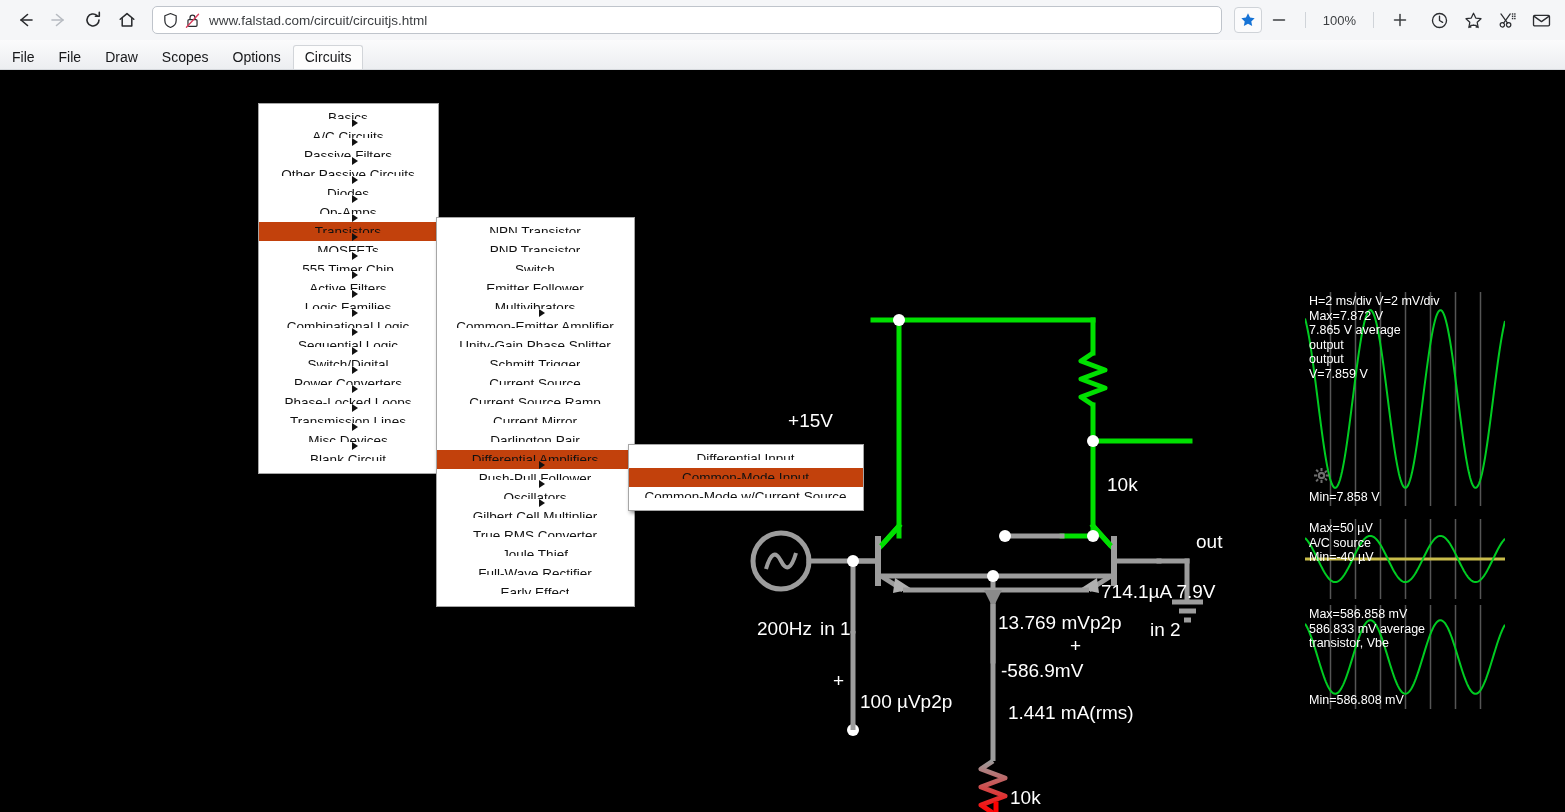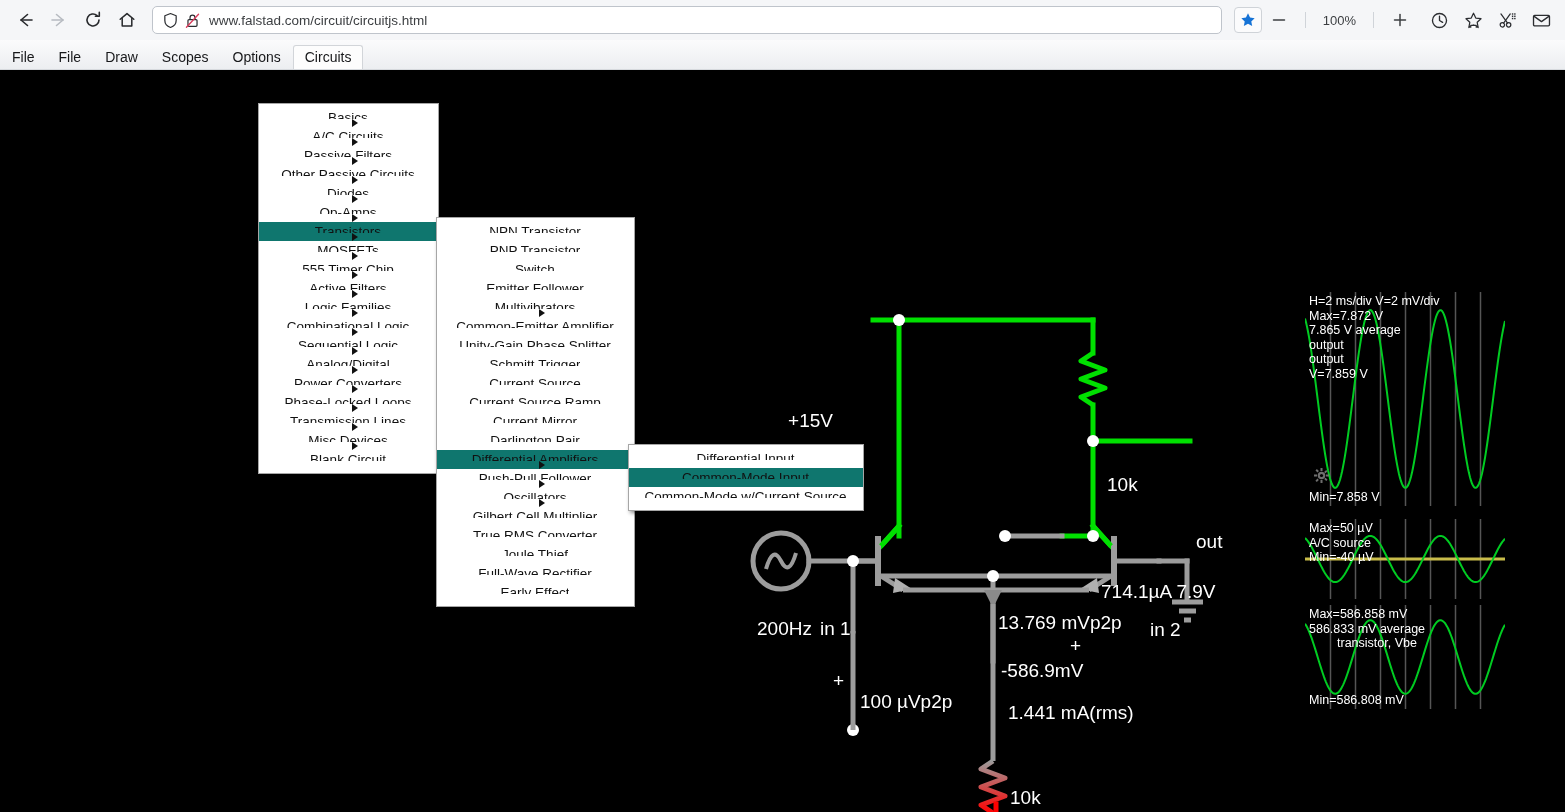--- a/index.html
+++ b/index.html
@@ -74,21 +74,21 @@
   .dropdown{
     position:absolute;background:#fff;border:1px solid #a6a6a6;
     box-shadow:2px 2px 4px rgba(0,0,0,0.45);
     padding:4px 0;box-sizing:border-box;z-index:40;
   }
   .dd-item{
     display:flex;align-items:center;justify-content:space-between;
     font-size:13.5px;color:#111;height:19px;line-height:19px;
     padding:0 10px 0 9px;white-space:nowrap;cursor:default;flex-direction:column;
   }
-  .dd-item.sel{background:#0f766e;}
+  .dd-item.sel{background:#c2410c;}
   .dd-label{overflow:hidden;text-overflow:ellipsis;}
   .arrow{
     width:0;height:0;margin-left:14px;flex:0 0 auto;
     border-top:4.5px solid transparent;border-bottom:4.5px solid transparent;
     border-left:6px solid #111;
   }
   .arrow.hidden{visibility:hidden;}
 
   #menu-circuits{left:258px;top:103px;width:181px;}
   #menu-transistors{left:436px;top:217px;width:199px;}
@@ -402,21 +402,21 @@
             <line x1="50.5" x2="50.5" y1="0" y2="104" stroke="#555555" stroke-width="1.5"></line>
             <line x1="75.5" x2="75.5" y1="0" y2="104" stroke="#555555" stroke-width="1.5"></line>
             <line x1="100.5" x2="100.5" y1="0" y2="104" stroke="#555555" stroke-width="1.5"></line>
             <line x1="125.5" x2="125.5" y1="0" y2="104" stroke="#555555" stroke-width="1.5"></line>
             <line x1="150.5" x2="150.5" y1="0" y2="104" stroke="#555555" stroke-width="1.5"></line>
             <line x1="175.5" x2="175.5" y1="0" y2="104" stroke="#555555" stroke-width="1.5"></line>
             <polyline points="0.0,18.7 1.0,20.2 2.0,22.0 3.0,24.1 4.0,26.3 5.0,28.8 6.0,31.4 7.0,34.2 8.0,37.2 9.0,40.2 10.0,43.4 11.0,46.6 12.0,49.9 13.0,53.2 14.0,56.5 15.0,59.7 16.0,62.9 17.0,66.0 18.0,69.0 19.0,71.9 20.0,74.6 21.0,77.1 22.0,79.4 23.0,81.5 24.0,83.3 25.0,84.9 26.0,86.3 27.0,87.3 28.0,88.1 29.0,88.6 30.0,88.8 31.0,88.7 32.0,88.3 33.0,87.6 34.0,86.7 35.0,85.4 36.0,83.9 37.0,82.1 38.0,80.1 39.0,77.9 40.0,75.5 41.0,72.8 42.0,70.0 43.0,67.1 44.0,64.0 45.0,60.9 46.0,57.6 47.0,54.4 48.0,51.1 49.0,47.8 50.0,44.5 51.0,41.3 52.0,38.2 53.0,35.2 54.0,32.4 55.0,29.7 56.0,27.1 57.0,24.8 58.0,22.7 59.0,20.8 60.0,19.2 61.0,17.8 62.0,16.8 63.0,16.0 64.0,15.4 65.0,15.2 66.0,15.3 67.0,15.6 68.0,16.3 69.0,17.2 70.0,18.5 71.0,19.9 72.0,21.7 73.0,23.7 74.0,25.9 75.0,28.3 76.0,30.9 77.0,33.7 78.0,36.6 79.0,39.7 80.0,42.8 81.0,46.1 82.0,49.3 83.0,52.6 84.0,55.9 85.0,59.2 86.0,62.4 87.0,65.5 88.0,68.5 89.0,71.4 90.0,74.1 91.0,76.6 92.0,79.0 93.0,81.1 94.0,83.0 95.0,84.7 96.0,86.0 97.0,87.2 98.0,88.0 99.0,88.5 100.0,88.8 101.0,88.7 102.0,88.4 103.0,87.8 104.0,86.9 105.0,85.7 106.0,84.2 107.0,82.5 108.0,80.5 109.0,78.3 110.0,75.9 111.0,73.3 112.0,70.5 113.0,67.6 114.0,64.6 115.0,61.4 116.0,58.2 117.0,54.9 118.0,51.7 119.0,48.4 120.0,45.1 121.0,41.9 122.0,38.8 123.0,35.8 124.0,32.9 125.0,30.1 126.0,27.6 127.0,25.2 128.0,23.1 129.0,21.1 130.0,19.5 131.0,18.1 132.0,16.9 133.0,16.1 134.0,15.5 135.0,15.2 136.0,15.2 137.0,15.6 138.0,16.2 139.0,17.1 140.0,18.2 141.0,19.7 142.0,21.4 143.0,23.3 144.0,25.5 145.0,27.9 146.0,30.5 147.0,33.2 148.0,36.1 149.0,39.2 150.0,42.3 151.0,45.5 152.0,48.8 153.0,52.1 154.0,55.3 155.0,58.6 156.0,61.8 157.0,65.0 158.0,68.0 159.0,70.9 160.0,73.6 161.0,76.2 162.0,78.6 163.0,80.8 164.0,82.7 165.0,84.4 166.0,85.8 167.0,87.0 168.0,87.9 169.0,88.5 170.0,88.8 171.0,88.8 172.0,88.5 173.0,87.9 174.0,87.0 175.0,85.9 176.0,84.5 177.0,82.8 178.0,80.9 179.0,78.7 180.0,76.3 181.0,73.8 182.0,71.0 183.0,68.1 184.0,65.1 185.0,62.0 186.0,58.8 187.0,55.5 188.0,52.2 189.0,48.9 190.0,45.7 191.0,42.5 192.0,39.3 193.0,36.3 194.0,33.4 195.0,30.6 196.0,28.0 197.0,25.6 198.0,23.4 199.0,21.5 200.0,19.8" fill="none" stroke="#00cc22" stroke-width="2"></polyline>
           </svg>
           <div class="scope-label" style="left: 4px; top: 2px;">Max=586.858 mV</div>
           <div class="scope-label" style="left: 4px; top: 16.5px;">586.833 mV average</div>
-          <div class="scope-label" style="left: 4px; top: 31px; margin-left: 28px;">transistor, Vbe</div>
+          <div class="scope-label" style="left: 4px; top: 31px;">transistor, Vbe</div>
           <div class="scope-label scope-min">Min=586.808 mV</div>
         </div>
       </div>
 
   </div>
 
   <div class="dropdown" id="menu-circuits">
       <div class="dd-item">
         <span class="dd-label">Basics</span>
         <span class="arrow"></span>
@@ -463,21 +463,21 @@
       </div>
       <div class="dd-item">
         <span class="dd-label">Combinational Logic</span>
         <span class="arrow"></span>
       </div>
       <div class="dd-item">
         <span class="dd-label">Sequential Logic</span>
         <span class="arrow"></span>
       </div>
       <div class="dd-item">
-        <span class="dd-label">Analog/Digital</span>
+        <span class="dd-label">Switch/Digital</span>
         <span class="arrow"></span>
       </div>
       <div class="dd-item">
         <span class="dd-label">Power Converters</span>
         <span class="arrow"></span>
       </div>
       <div class="dd-item">
         <span class="dd-label">Phase-Locked Loops</span>
         <span class="arrow"></span>
       </div>

